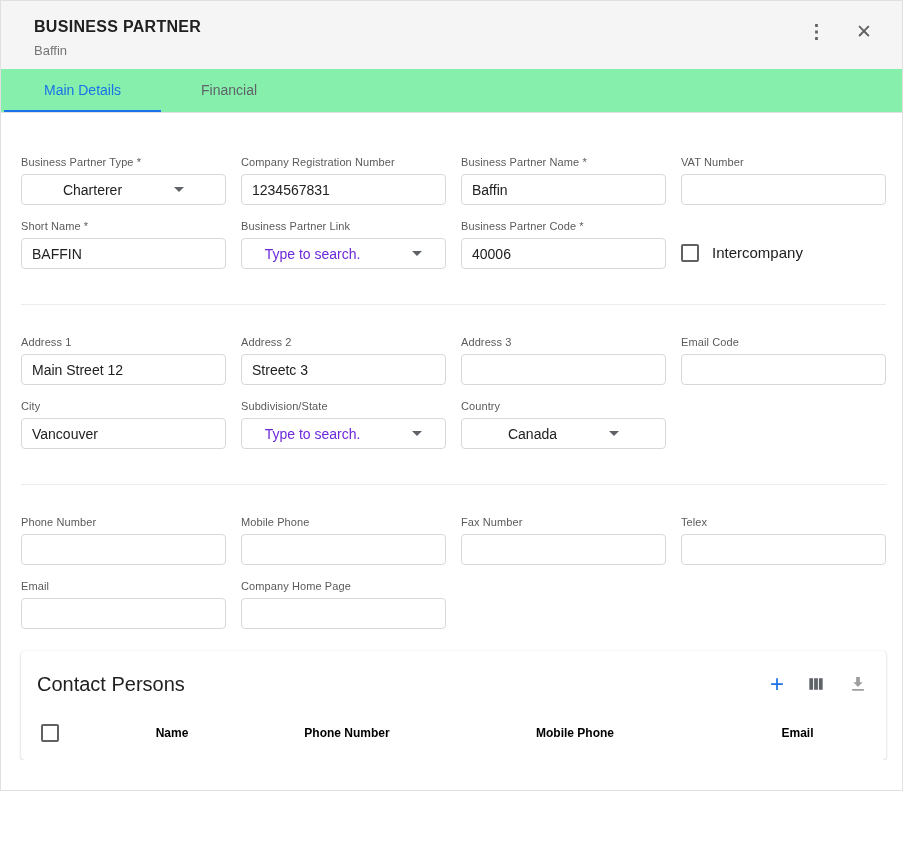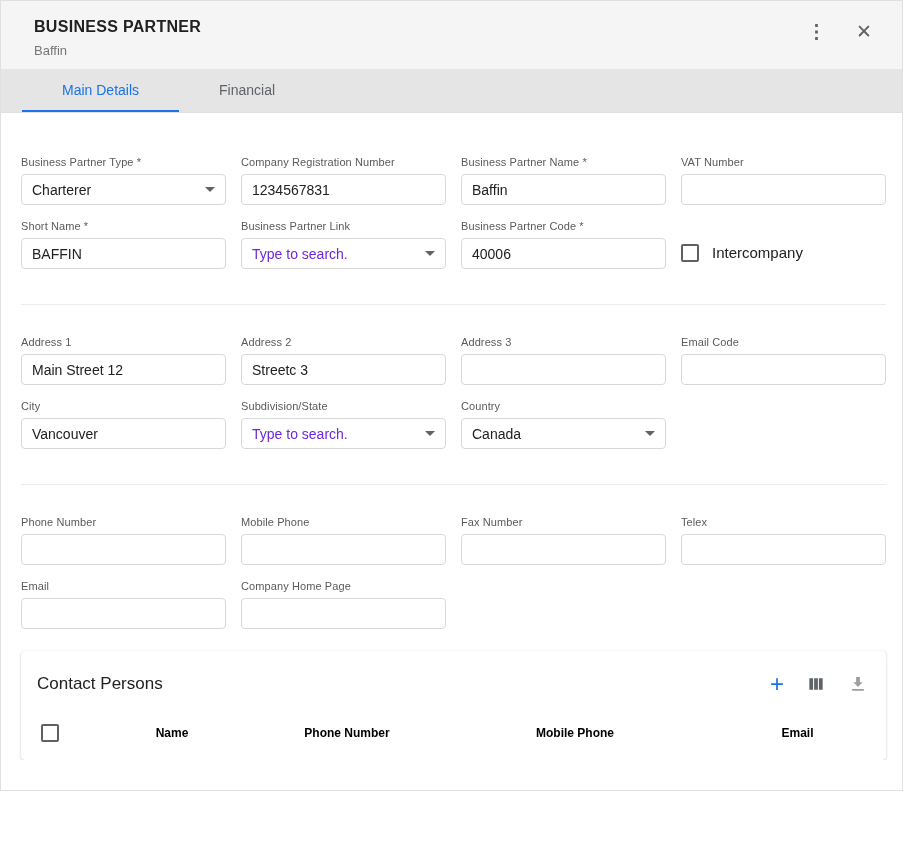--- a/index.html
+++ b/index.html
@@ -37,24 +37,24 @@
   }
   .header-actions { display: flex; align-items: center; gap: 26px; padding-top: 2px; }
   .icon-btn {
     background: none; border: none; cursor: pointer;
     color: #616161; line-height: 1; padding: 2px;
   }
   .kebab { font-size: 19px; font-weight: bold; letter-spacing: 0; }
   .close { font-size: 19px; }
   
   .tabs {
-    background: #e5e5e5;
+    background: #86efac;
     border-bottom: 1px solid #e0e0e0;
     display: flex;
-    padding-left: 21px;
+    padding-left: 3px;
   }
   .tab {
     padding: 13px 40px 12px;
     font-size: 14px;
     color: #5f6368;
     cursor: pointer;
     border-bottom: 2px solid transparent;
   }
   .tab.active {
     color: #1a73e8;
@@ -83,21 +83,21 @@
     border-radius: 4px;
     background: #fff;
     font-family: "Liberation Sans", sans-serif;
     font-size: 14px;
     color: #212121;
     padding: 0 10px;
   }
   .select {
     display: flex;
     align-items: center;
-    justify-content: space-between;
+    justify-content: center;
     cursor: pointer;
     gap: 44px;
   }
   .select .ph { color: #6d28d9; }
   .caret {
     width: 0; height: 0;
     border-left: 5px solid transparent;
     border-right: 5px solid transparent;
     border-top: 5px solid #5f6368;
     margin-left: 8px;
@@ -129,21 +129,21 @@
     border-radius: 4px;
     box-shadow: 0 1px 3px rgba(0,0,0,0.18), 0 0 1px rgba(0,0,0,0.12);
     background: #fff;
   }
   .card-header {
     display: flex;
     justify-content: space-between;
     align-items: center;
     padding: 21px 18px 16px 16px;
   }
-  .card-title { font-size: 17px; color: #212121; }
+  .card-title { font-size: 20px; color: #212121; }
   .card-actions { display: flex; align-items: center; gap: 22px; }
   .plus-btn {
     background: none; border: none; cursor: pointer;
     color: #1a73e8; font-size: 24px; line-height: 1; font-weight: 400;
   }
   .svg-btn { background: none; border: none; cursor: pointer; line-height: 0; padding: 0; }
   .table-header {
     display: grid;
     grid-template-columns: 34px 194px 156px 300px 1fr;
     align-items: center;

